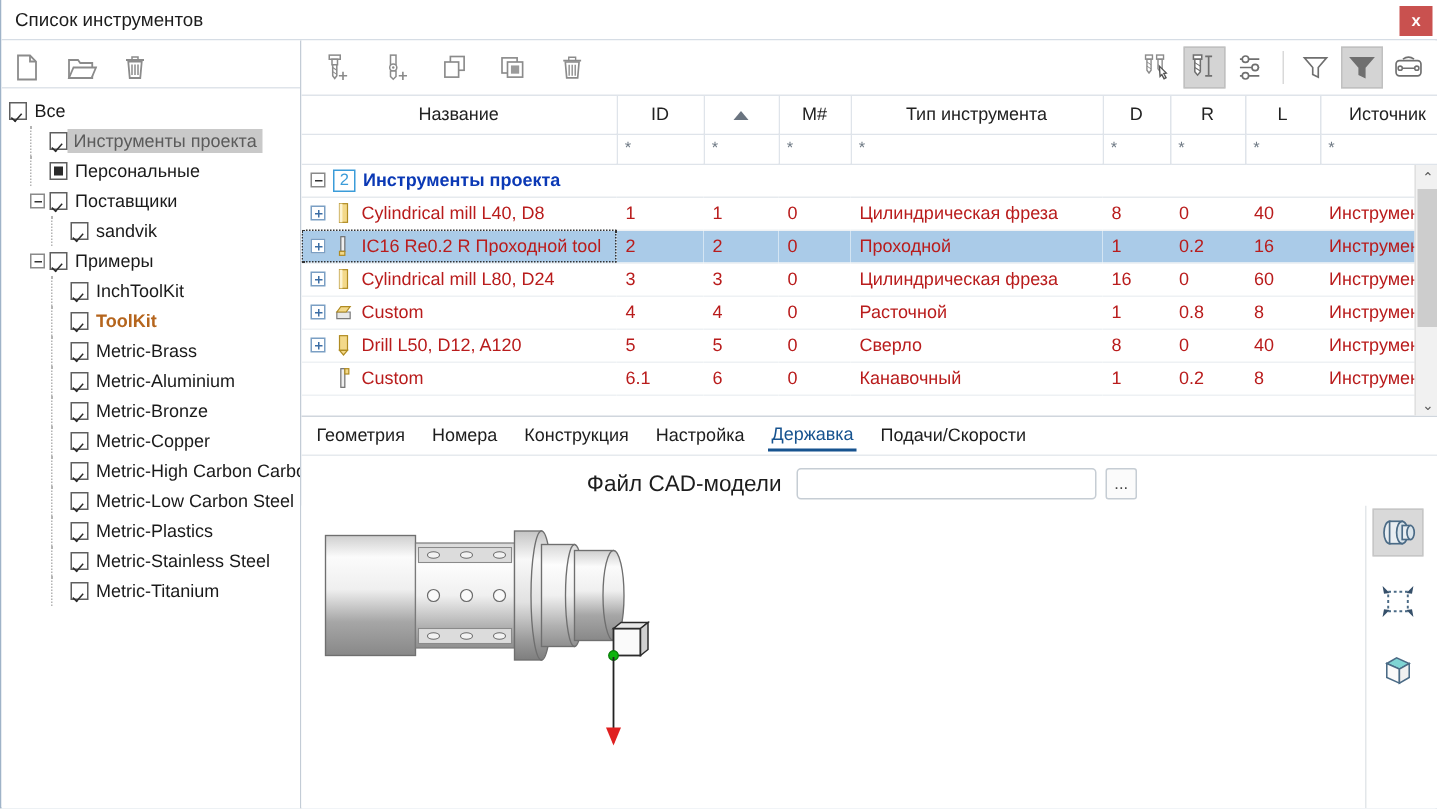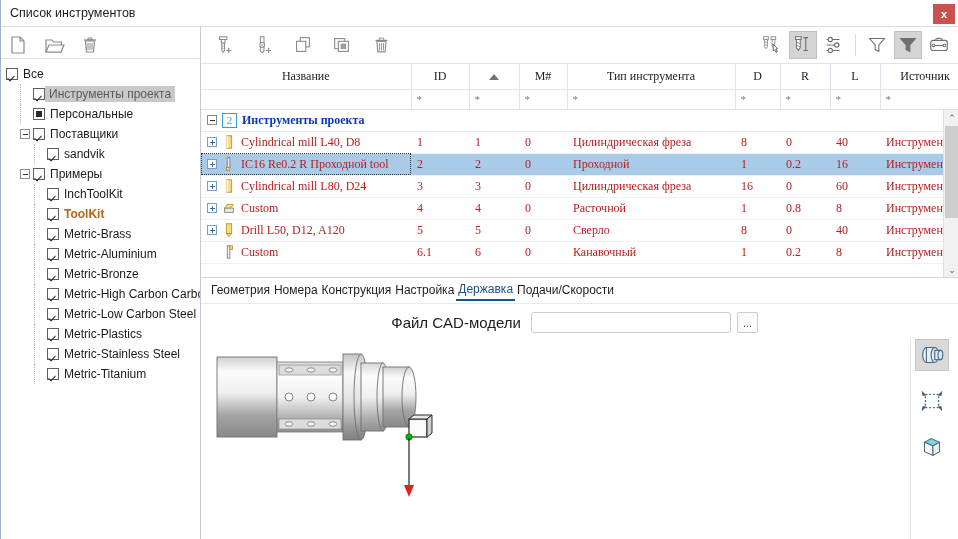--- a/index.html
+++ b/index.html
@@ -132,21 +132,20 @@
   }
   .mt-btn.active { background: #d4d4d4; border: 1px solid #c0c0c0; }
   .mt-sep { width:1px; height:22px; background:#d9d9d9; margin:0 4px; }
 
   
   .tablewrap {
     position: relative;
     height: 214px;
     border-bottom: 1px solid #d0d6dd;
     overflow: hidden;
-    font-family: Liberation Serif, serif;
   }
   table.grid {
     width: 741px;
     border-collapse: collapse;
     table-layout: fixed;
     font-size: 12px;
   }
   table.grid th {
     height: 25px;
     font-weight: normal;
@@ -237,21 +236,21 @@
     background: #cdcdcd;
     cursor: pointer;
   }
   .vscroll .arrow.bot { position: absolute; bottom: 0; left: 0; }
 
   
   .tabsrow {
     position: relative;
     height: 26px;
     padding-left: 8px;
-    display: flex; align-items: center; 
+    display: flex; align-items: center; gap: 14px;
     border-bottom: 1px solid #e6eaee;
   }
   .tab {
     font-size: 12px; color: #1d1d1d; cursor: pointer;
     padding: 2px 2px 3px 2px;
   }
   .tab.active { color: #17538f; border-bottom: 2px solid #17538f; }
 
   
   .formarea { position: relative; height: 36px; }
@@ -386,20 +385,25 @@
         </div>
         <div class="tnode" style="padding-left: 28px;">
           <span class="dots" style="width: 13px; border-left: 1px dotted rgb(180, 180, 180); margin-right: 0px;"></span>
           <span class="cbox checked"></span>
           <span class="lbl">Metric-Aluminium</span>
         </div>
         <div class="tnode" style="padding-left: 28px;">
           <span class="dots" style="width: 13px; border-left: 1px dotted rgb(180, 180, 180); margin-right: 0px;"></span>
           <span class="cbox checked"></span>
           <span class="lbl">Metric-Bronze</span>
+        </div>
+        <div class="tnode" style="padding-left: 28px;">
+          <span class="dots" style="width: 13px; border-left: 1px dotted rgb(180, 180, 180); margin-right: 0px;"></span>
+          <span class="cbox checked"></span>
+          <span class="lbl">Metric-Copper</span>
         </div>
         <div class="tnode" style="padding-left: 28px;">
           <span class="dots" style="width: 13px; border-left: 1px dotted rgb(180, 180, 180); margin-right: 0px;"></span>
           <span class="cbox checked"></span>
           <span class="lbl">Metric-High Carbon Carbon</span>
         </div>
         <div class="tnode" style="padding-left: 28px;">
           <span class="dots" style="width: 13px; border-left: 1px dotted rgb(180, 180, 180); margin-right: 0px;"></span>
           <span class="cbox checked"></span>
           <span class="lbl">Metric-Low Carbon Steel</span>

